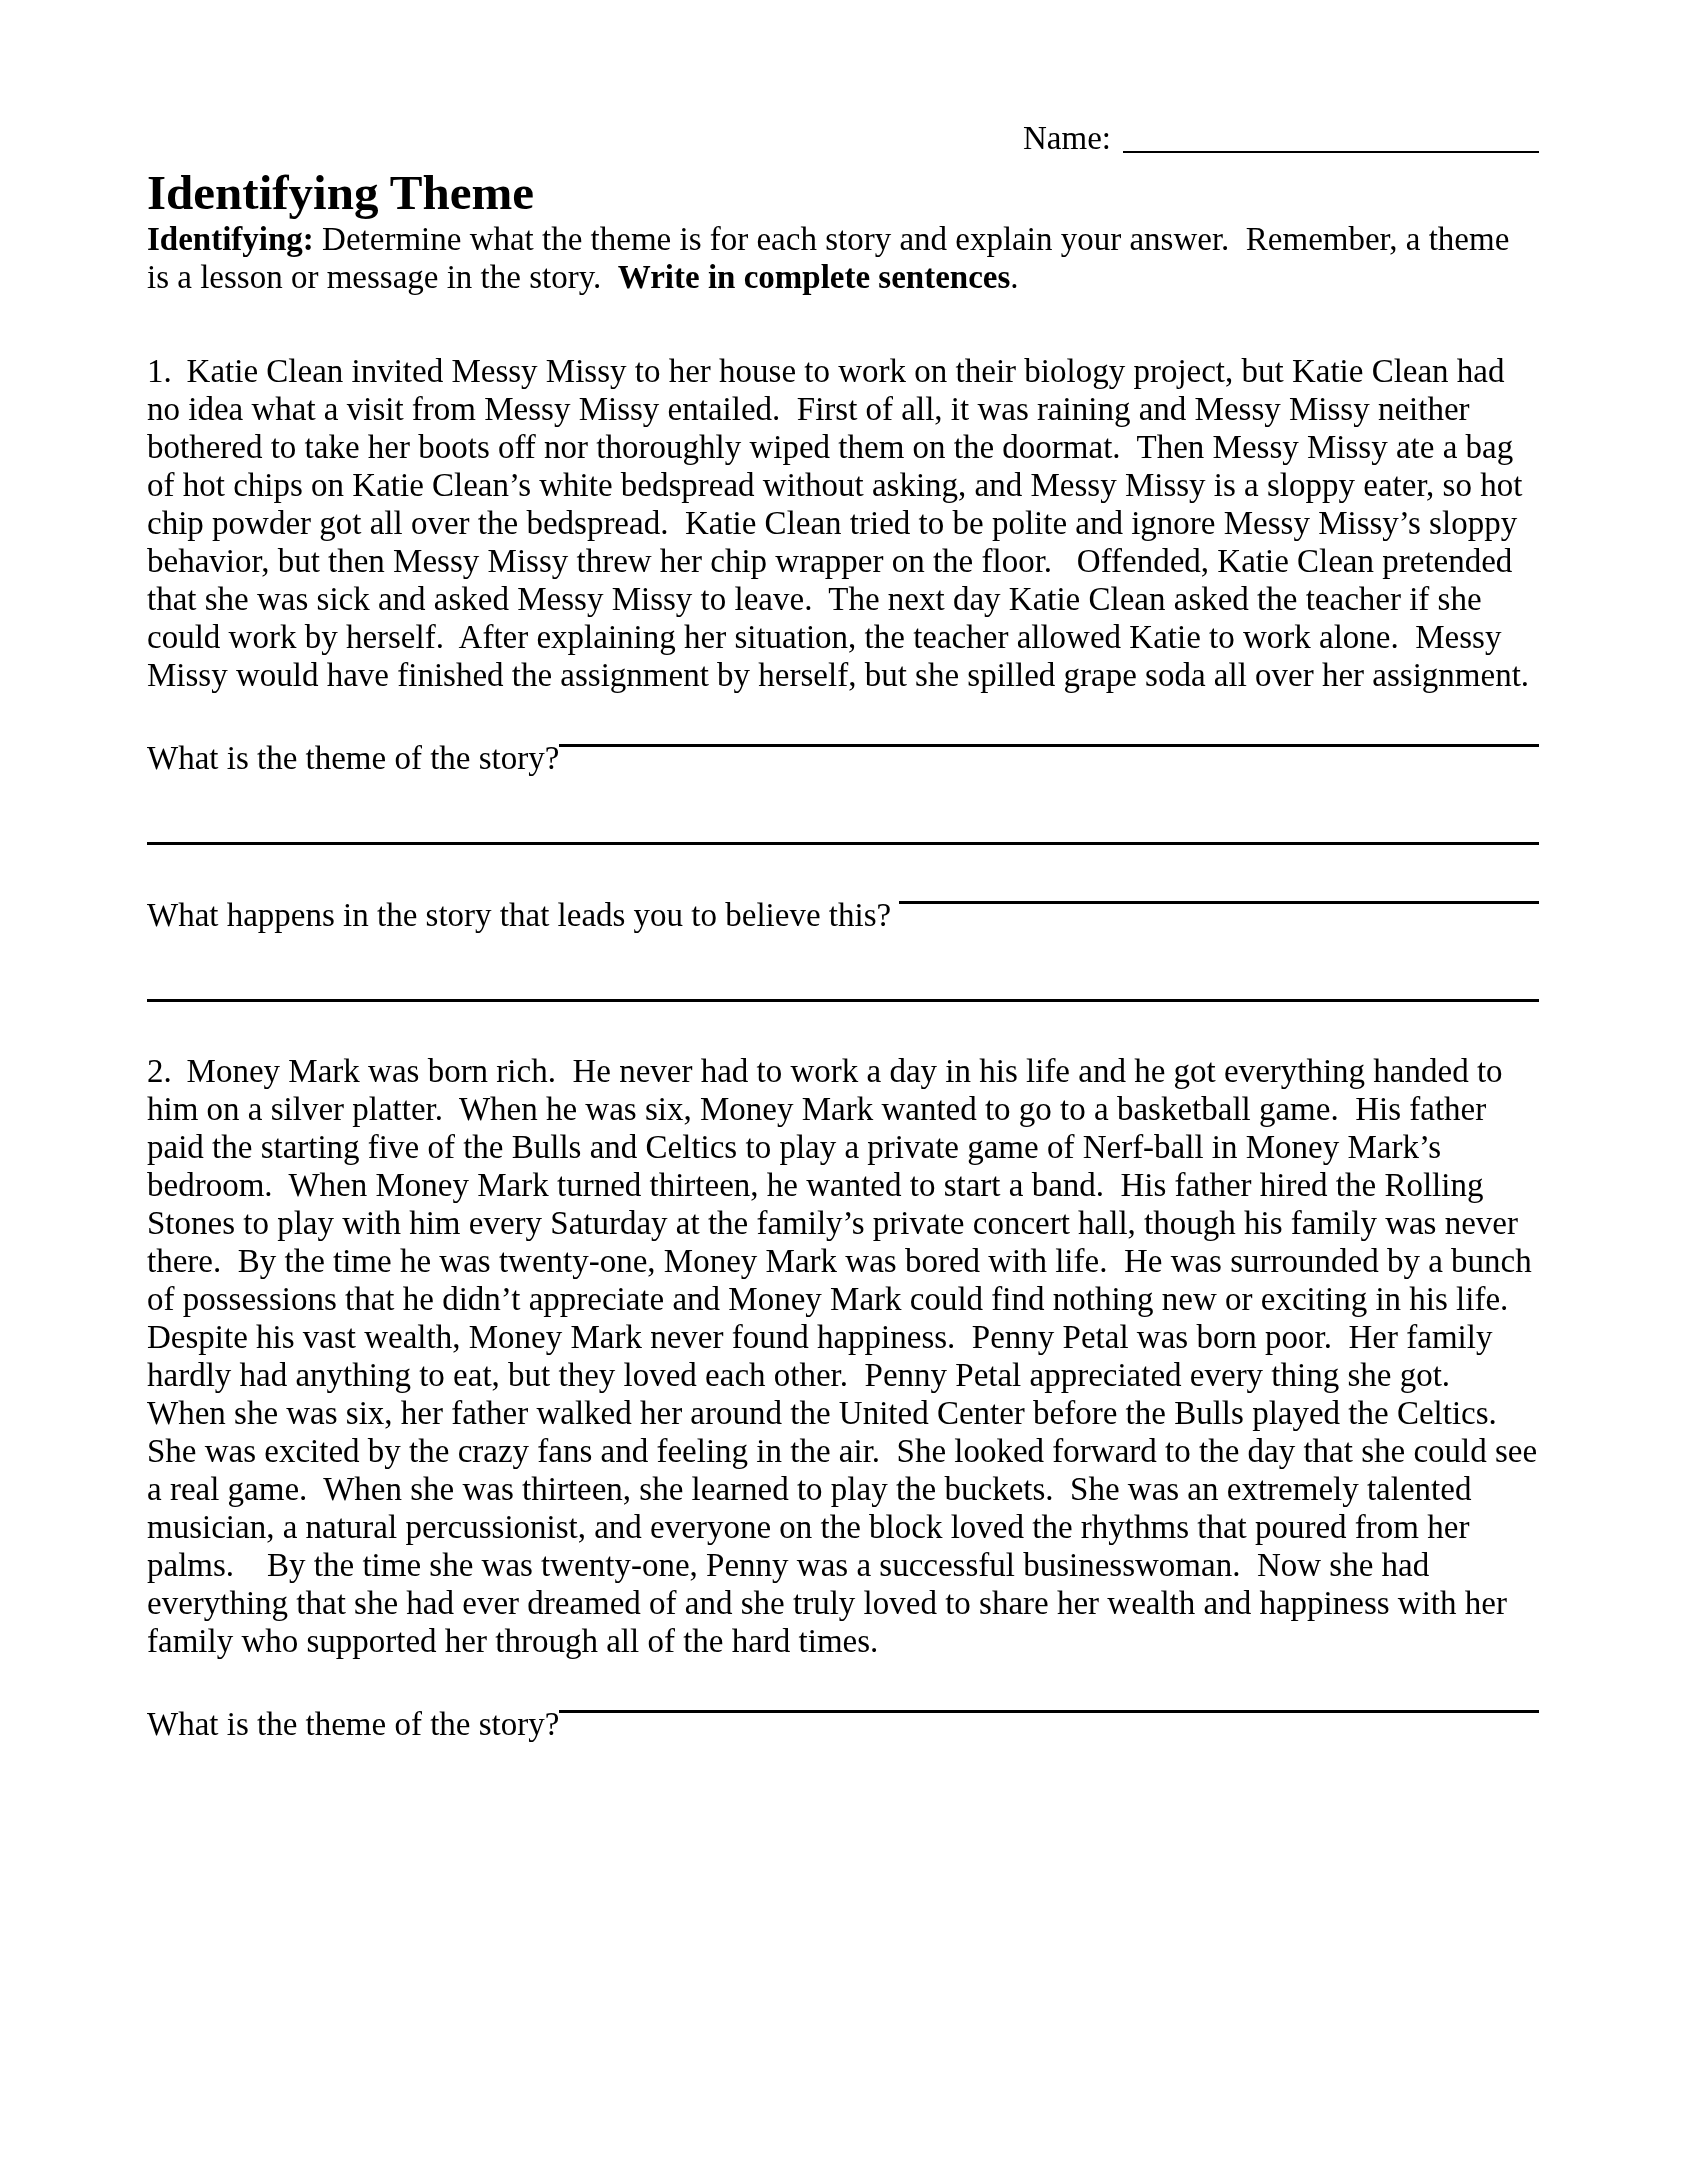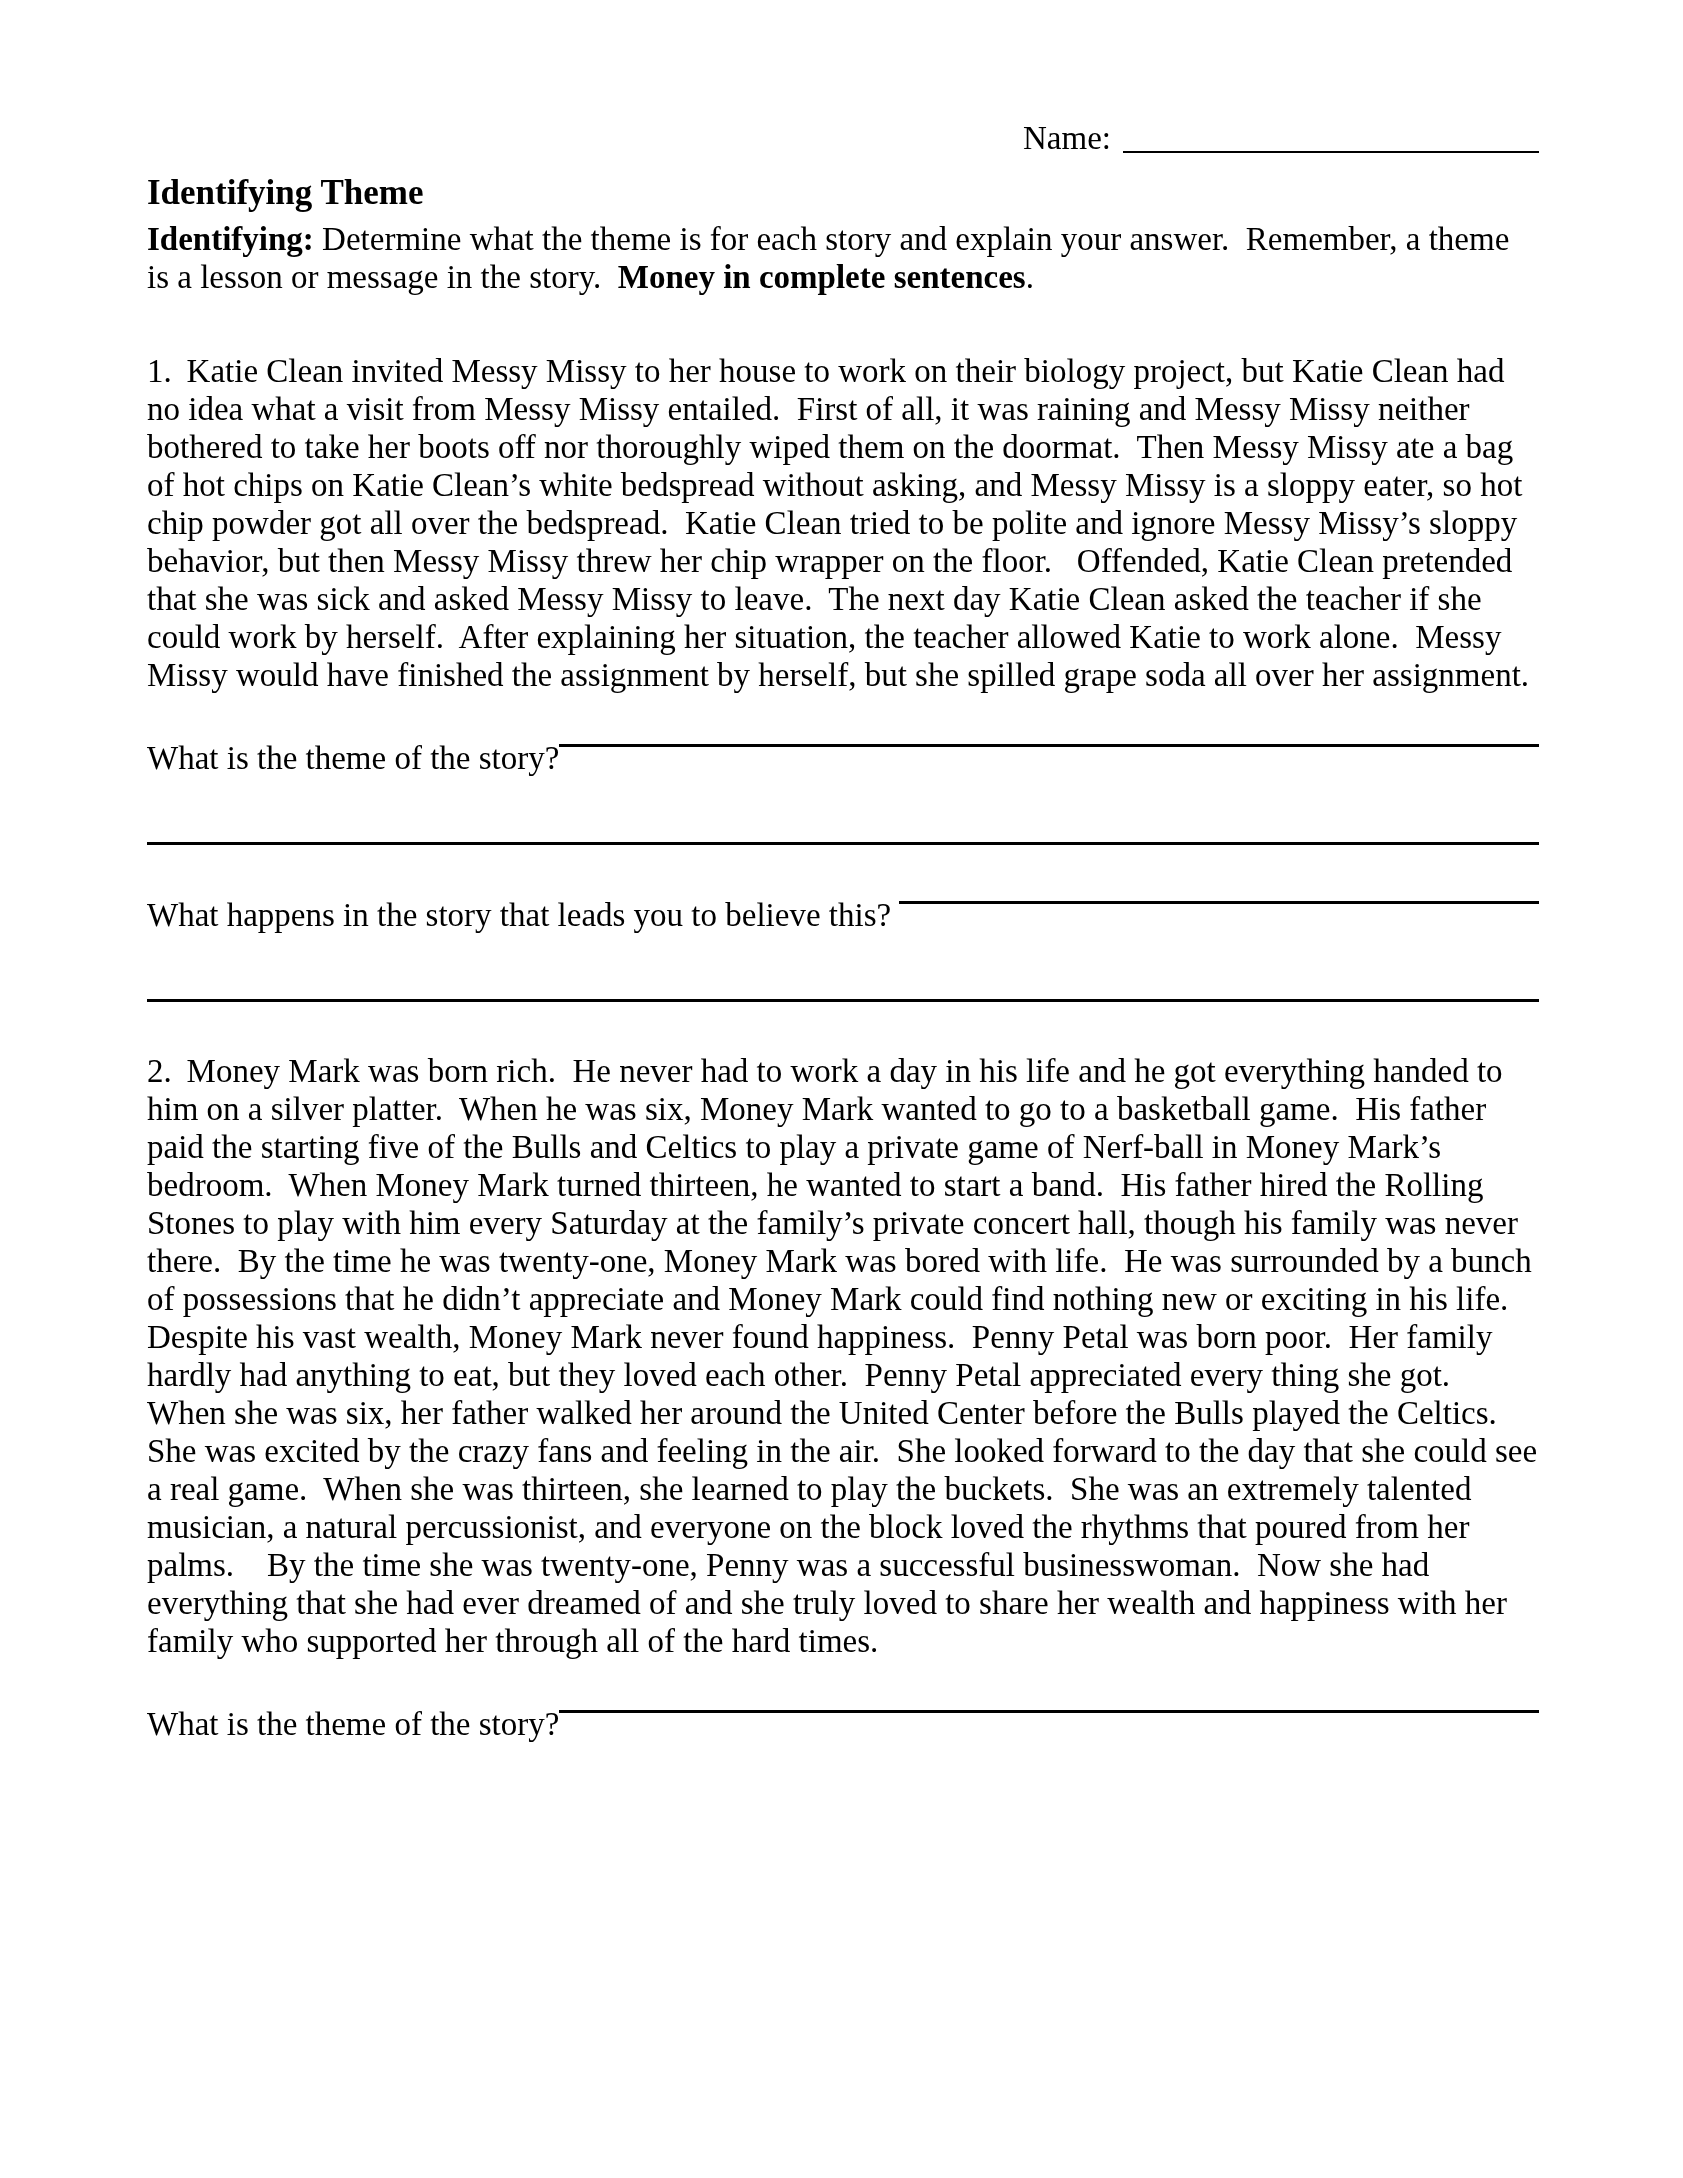--- a/index.html
+++ b/index.html
@@ -28,21 +28,21 @@
   }
   .name-line {
     width: 416px;
     border-bottom: 2px solid #000;
     position: relative;
     top: 4px;
     margin-left: 12px;
   }
   .page-title {
     margin-top: 8px;
-    font-size: 35px;
+    font-size: 49px;
     line-height: 55px;
     font-weight: bold;
   }
   .directions {
     white-space: pre-wrap;
   }
   .bold { font-weight: bold; }
   .story-paragraph {
     margin-top: 56px;
     white-space: pre-wrap;
@@ -77,21 +77,21 @@
 
 <div class="page">
 
   <div class="name-row">
     <span>Name:</span>
     <span class="name-line"></span>
   </div>
 
   <div class="page-title">Identifying Theme</div>
 
-  <div class="directions"><span class="bold">Identifying:</span><span> Determine what the theme is for each story and explain your answer.  Remember, a theme is a lesson or message in the story.  </span><span class="bold">Money in complete sentences</span><span>.</span></div>
+  <div class="directions"><span class="bold">Identifying:</span><span> Determine what the theme is for each story and explain your answer.  Remember, a theme is a lesson or message in the story.  </span><span class="bold">Write in complete sentences</span><span>.</span></div>
 
   <div class="story story-1">
     <div class="story-paragraph"><span class="story-number">1.</span><span>Katie Clean invited Messy Missy to her house to work on their biology project, but Katie Clean had no idea what a visit from Messy Missy entailed.  First of all, it was raining and Messy Missy neither bothered to take her boots off nor thoroughly wiped them on the doormat.  Then Messy Missy ate a bag of hot chips on Katie Clean’s white bedspread without asking, and Messy Missy is a sloppy eater, so hot chip powder got all over the bedspread.  Katie Clean tried to be polite and ignore Messy Missy’s sloppy behavior, but then Messy Missy threw her chip wrapper on the floor.   Offended, Katie Clean pretended that she was sick and asked Messy Missy to leave.  The next day Katie Clean asked the teacher if she could work by herself.  After explaining her situation, the teacher allowed Katie to work alone.  Messy Missy would have finished the assignment by herself, but she spilled grape soda all over her assignment.</span></div>
 
     <div class="q-row theme">
       <span class="q-label">What is the theme of the story?</span>
       <span class="q-fill"></span>
     </div>
     <div class="answer-line"></div>
 

